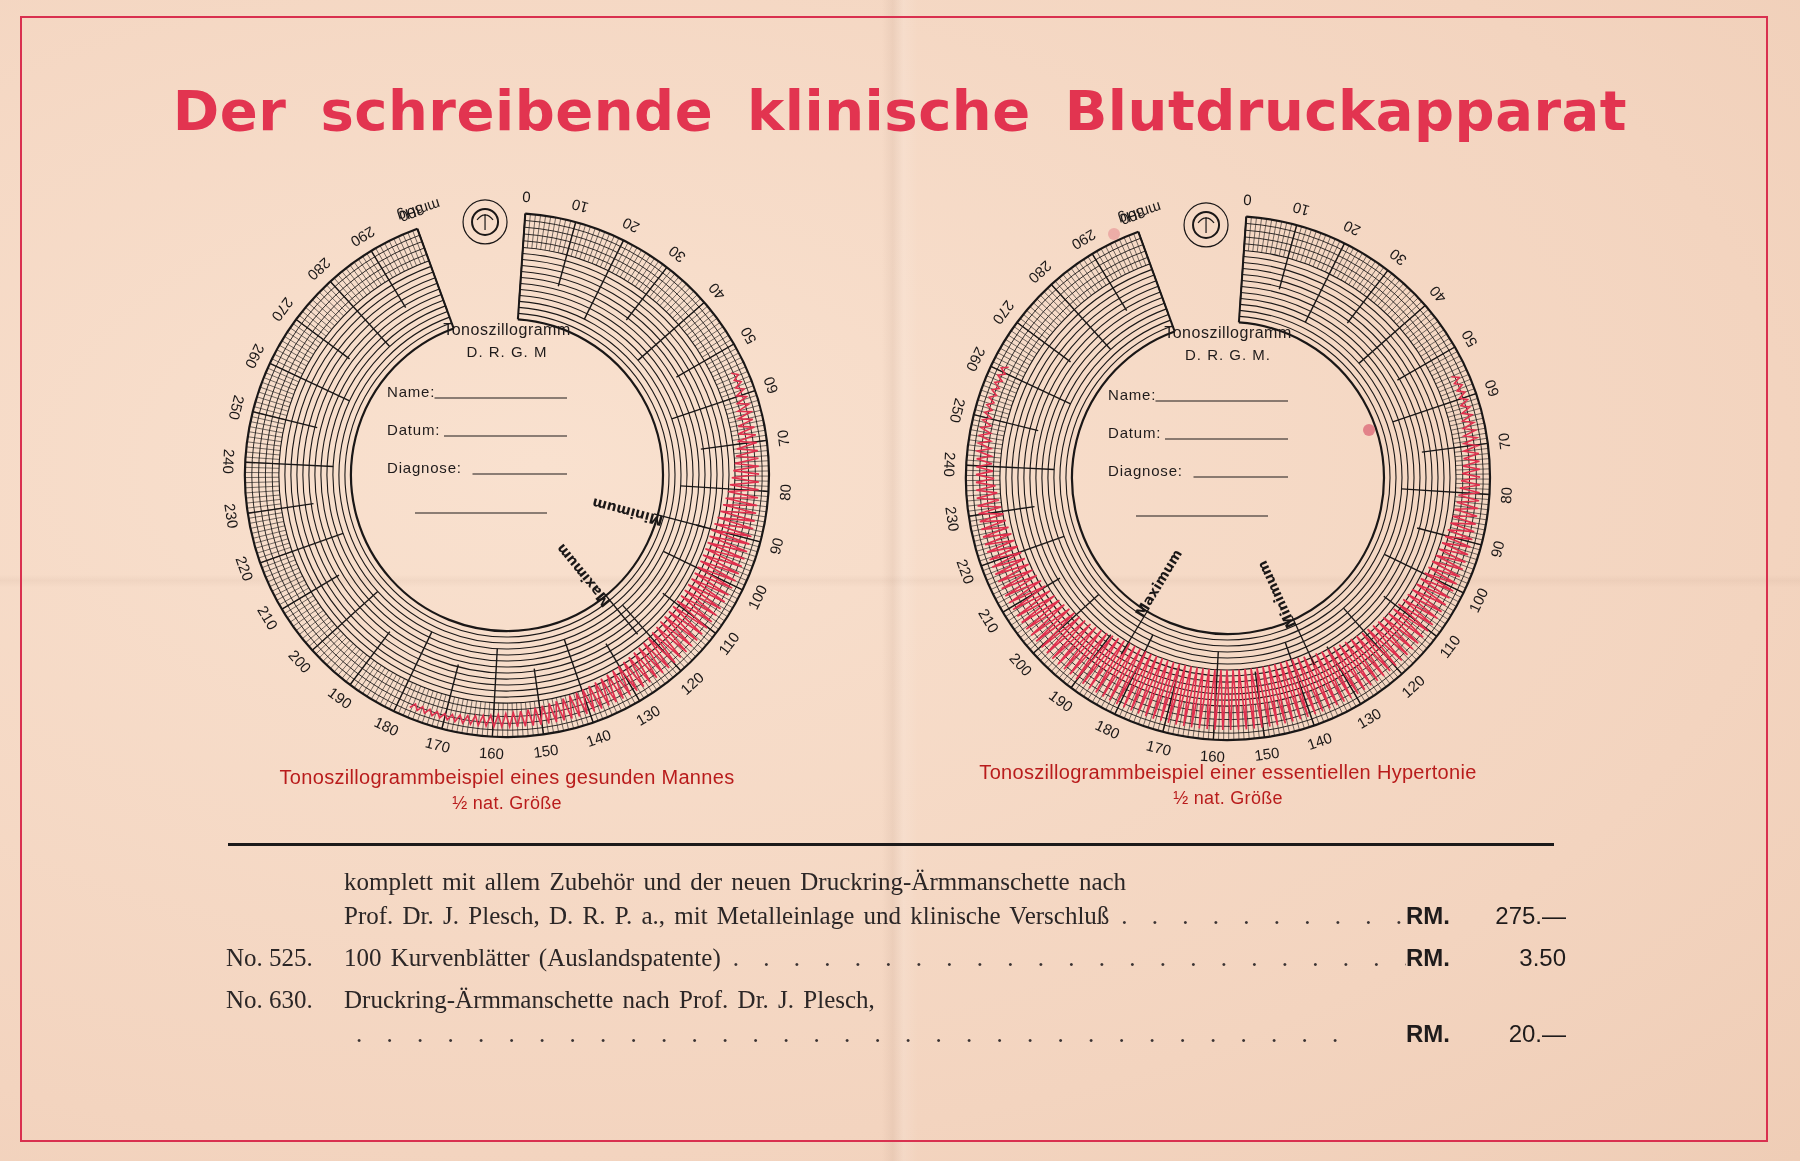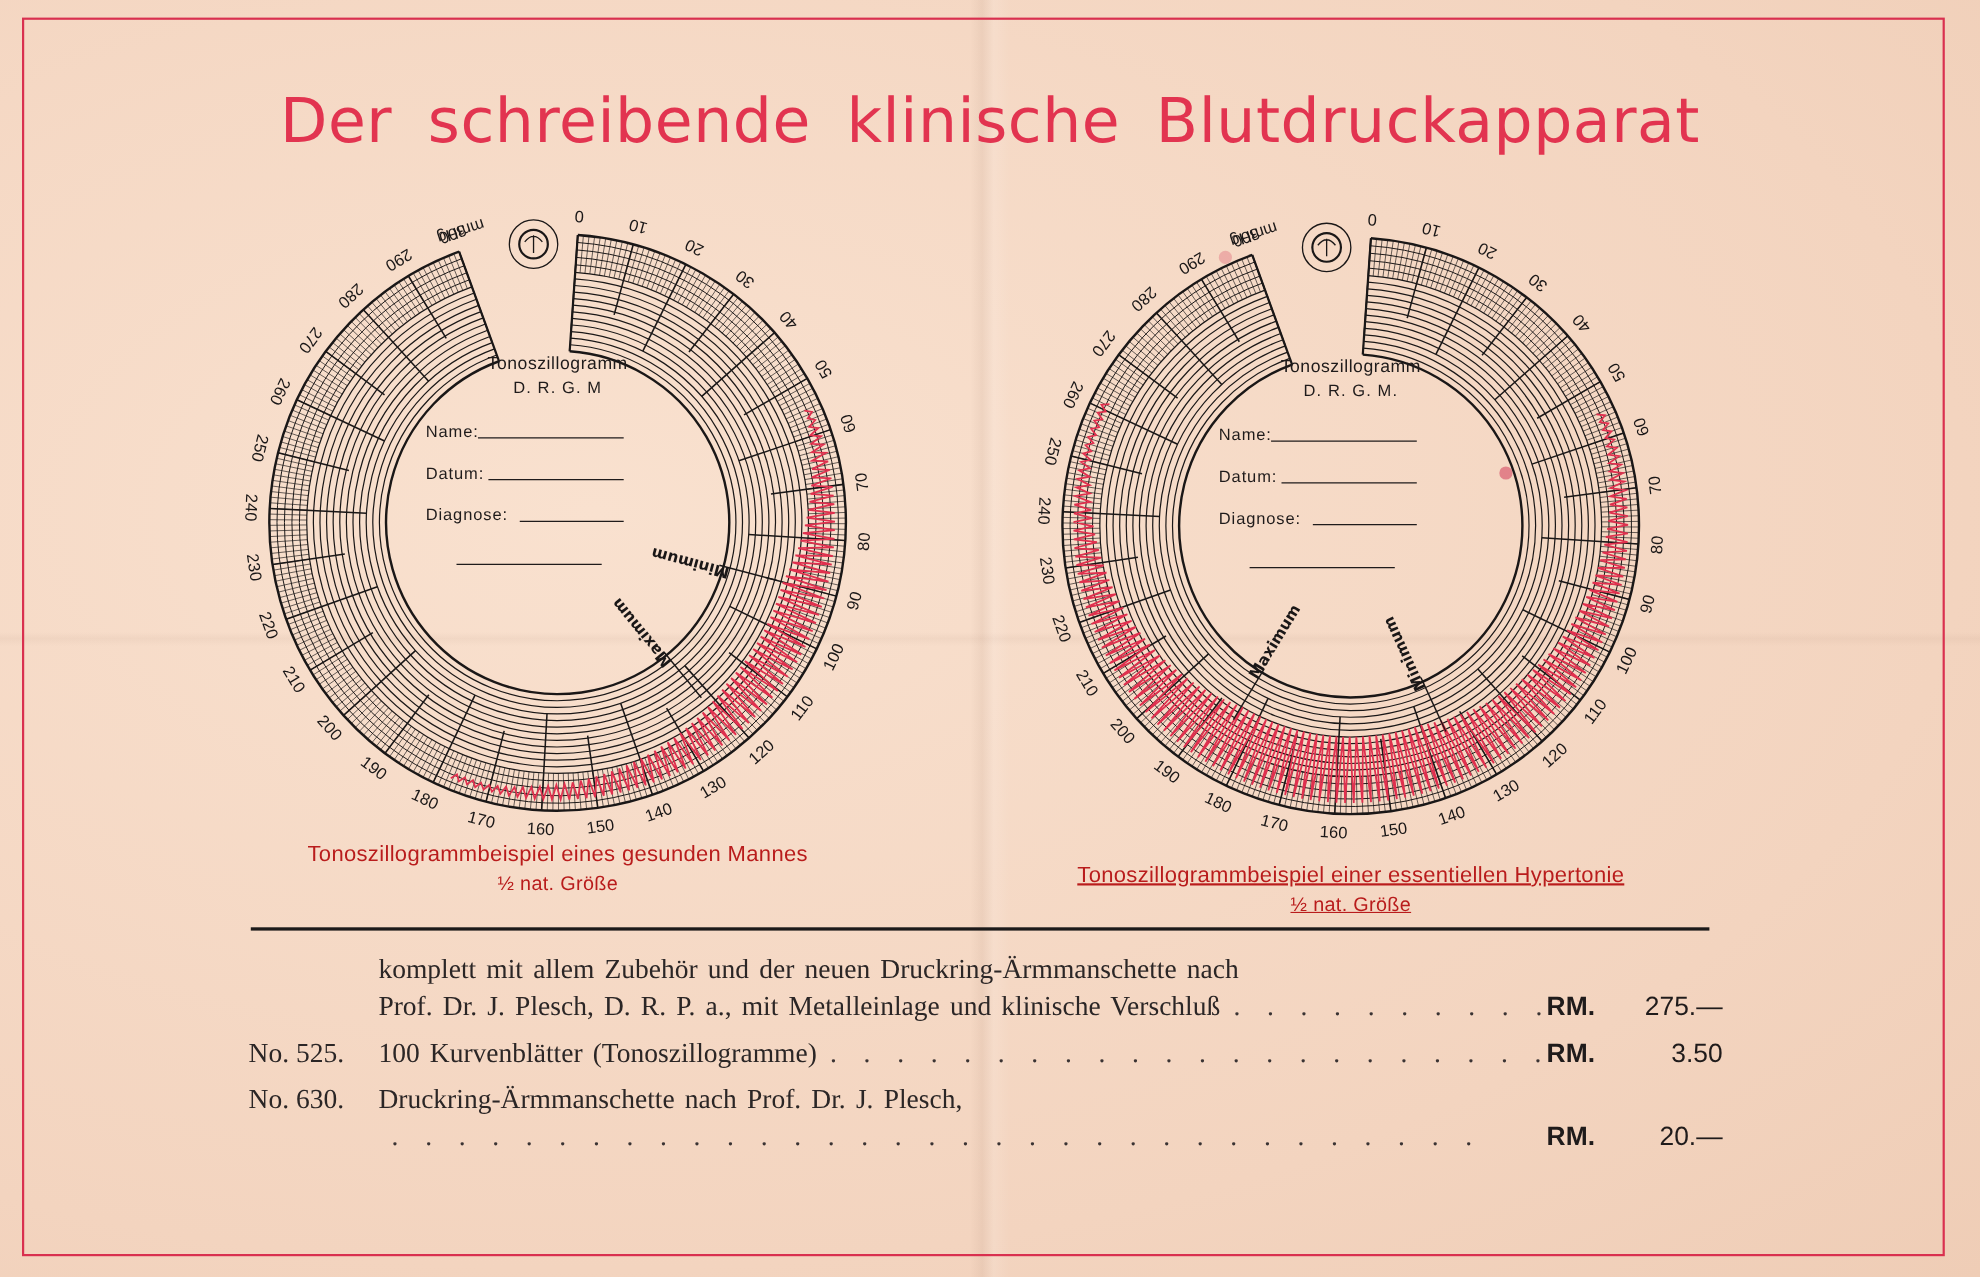--- a/index.html
+++ b/index.html
@@ -13,21 +13,21 @@
     font-family: "Liberation Sans", sans-serif;
     position: relative;
     color: #1d1a1a;
   }
   .frame {
     position: absolute; left: 20px; top: 16px; width: 1748px; height: 1126px;
     border: 2px solid #d9304f; box-sizing: border-box;
   }
   .title {
     position: absolute; left: 0; top: 78px; width: 1800px; text-align: center;
-    font-family: "DejaVu Sans", sans-serif; font-weight: normal;
+    font-family: "DejaVu Sans", sans-serif; font-weight: bold;
     font-size: 56px; letter-spacing: 0.5px; color: #e23450;
     word-spacing: 14px;
   }
   .dial { position: absolute; }
   .dial svg { display: block; overflow: visible; }
   .caption {
     position: absolute; text-align: center; font-size: 20px; color: #b91c1c;
     letter-spacing: 0.3px; line-height: 26px;
   }
   .caption .frac { font-size: 18px; }
@@ -887,21 +887,21 @@
         <text x="180" y="222" font-size="15" letter-spacing="0.8">Name:</text>
         <line x1="227.5" y1="223" x2="360" y2="223" stroke="#1f1b1b" stroke-width="1.2"></line>
         <text x="180" y="260" font-size="15" letter-spacing="0.8">Datum:</text>
         <line x1="237" y1="261" x2="360" y2="261" stroke="#1f1b1b" stroke-width="1.2"></line>
         <text x="180" y="298" font-size="15" letter-spacing="0.8">Diagnose:</text>
         <line x1="265.5" y1="299" x2="360" y2="299" stroke="#1f1b1b" stroke-width="1.2"></line>
         <line x1="208" y1="338" x2="340" y2="338" stroke="#1f1b1b" stroke-width="1.2"></line>
       </g>
     </svg>
   </div>
-<div class="caption" style="left:918px; top:783px; width:620px;text-decoration:underline;">
+<div class="caption" style="left:918px; top:759px; width:620px;">
   <div>Tonoszillogrammbeispiel einer essentiellen Hypertonie</div>
   <div class="frac">½ nat. Größe</div>
 </div>
 
 <div class="rule"></div>
 
 <div class="items">
   <div class="item">
     <div class="row">
       <span class="indent"></span>
@@ -913,21 +913,21 @@
       <span class="leader">. . . . . . . . . . . . . . . . . . . . . . .</span>
       <span class="price">
         <span class="cur">RM.</span>
         <span>275.—</span>
       </span>
     </div>
   </div>
   <div class="item">
     <div class="row">
       <span class="no">No. 525.</span>
-      <span class="txt">100 Kurvenblätter (Tonoszillogramme)</span>
+      <span class="txt">100 Kurvenblätter (Auslandspatente)</span>
       <span class="leader">. . . . . . . . . . . . . . . . . . . . . . . . . . . . . . . . . . . . . . . .</span>
       <span class="price">
         <span class="cur">RM.</span>
         <span>3.50</span>
       </span>
     </div>
   </div>
   <div class="item">
     <div class="row">
       <span class="no">No. 630.</span>

